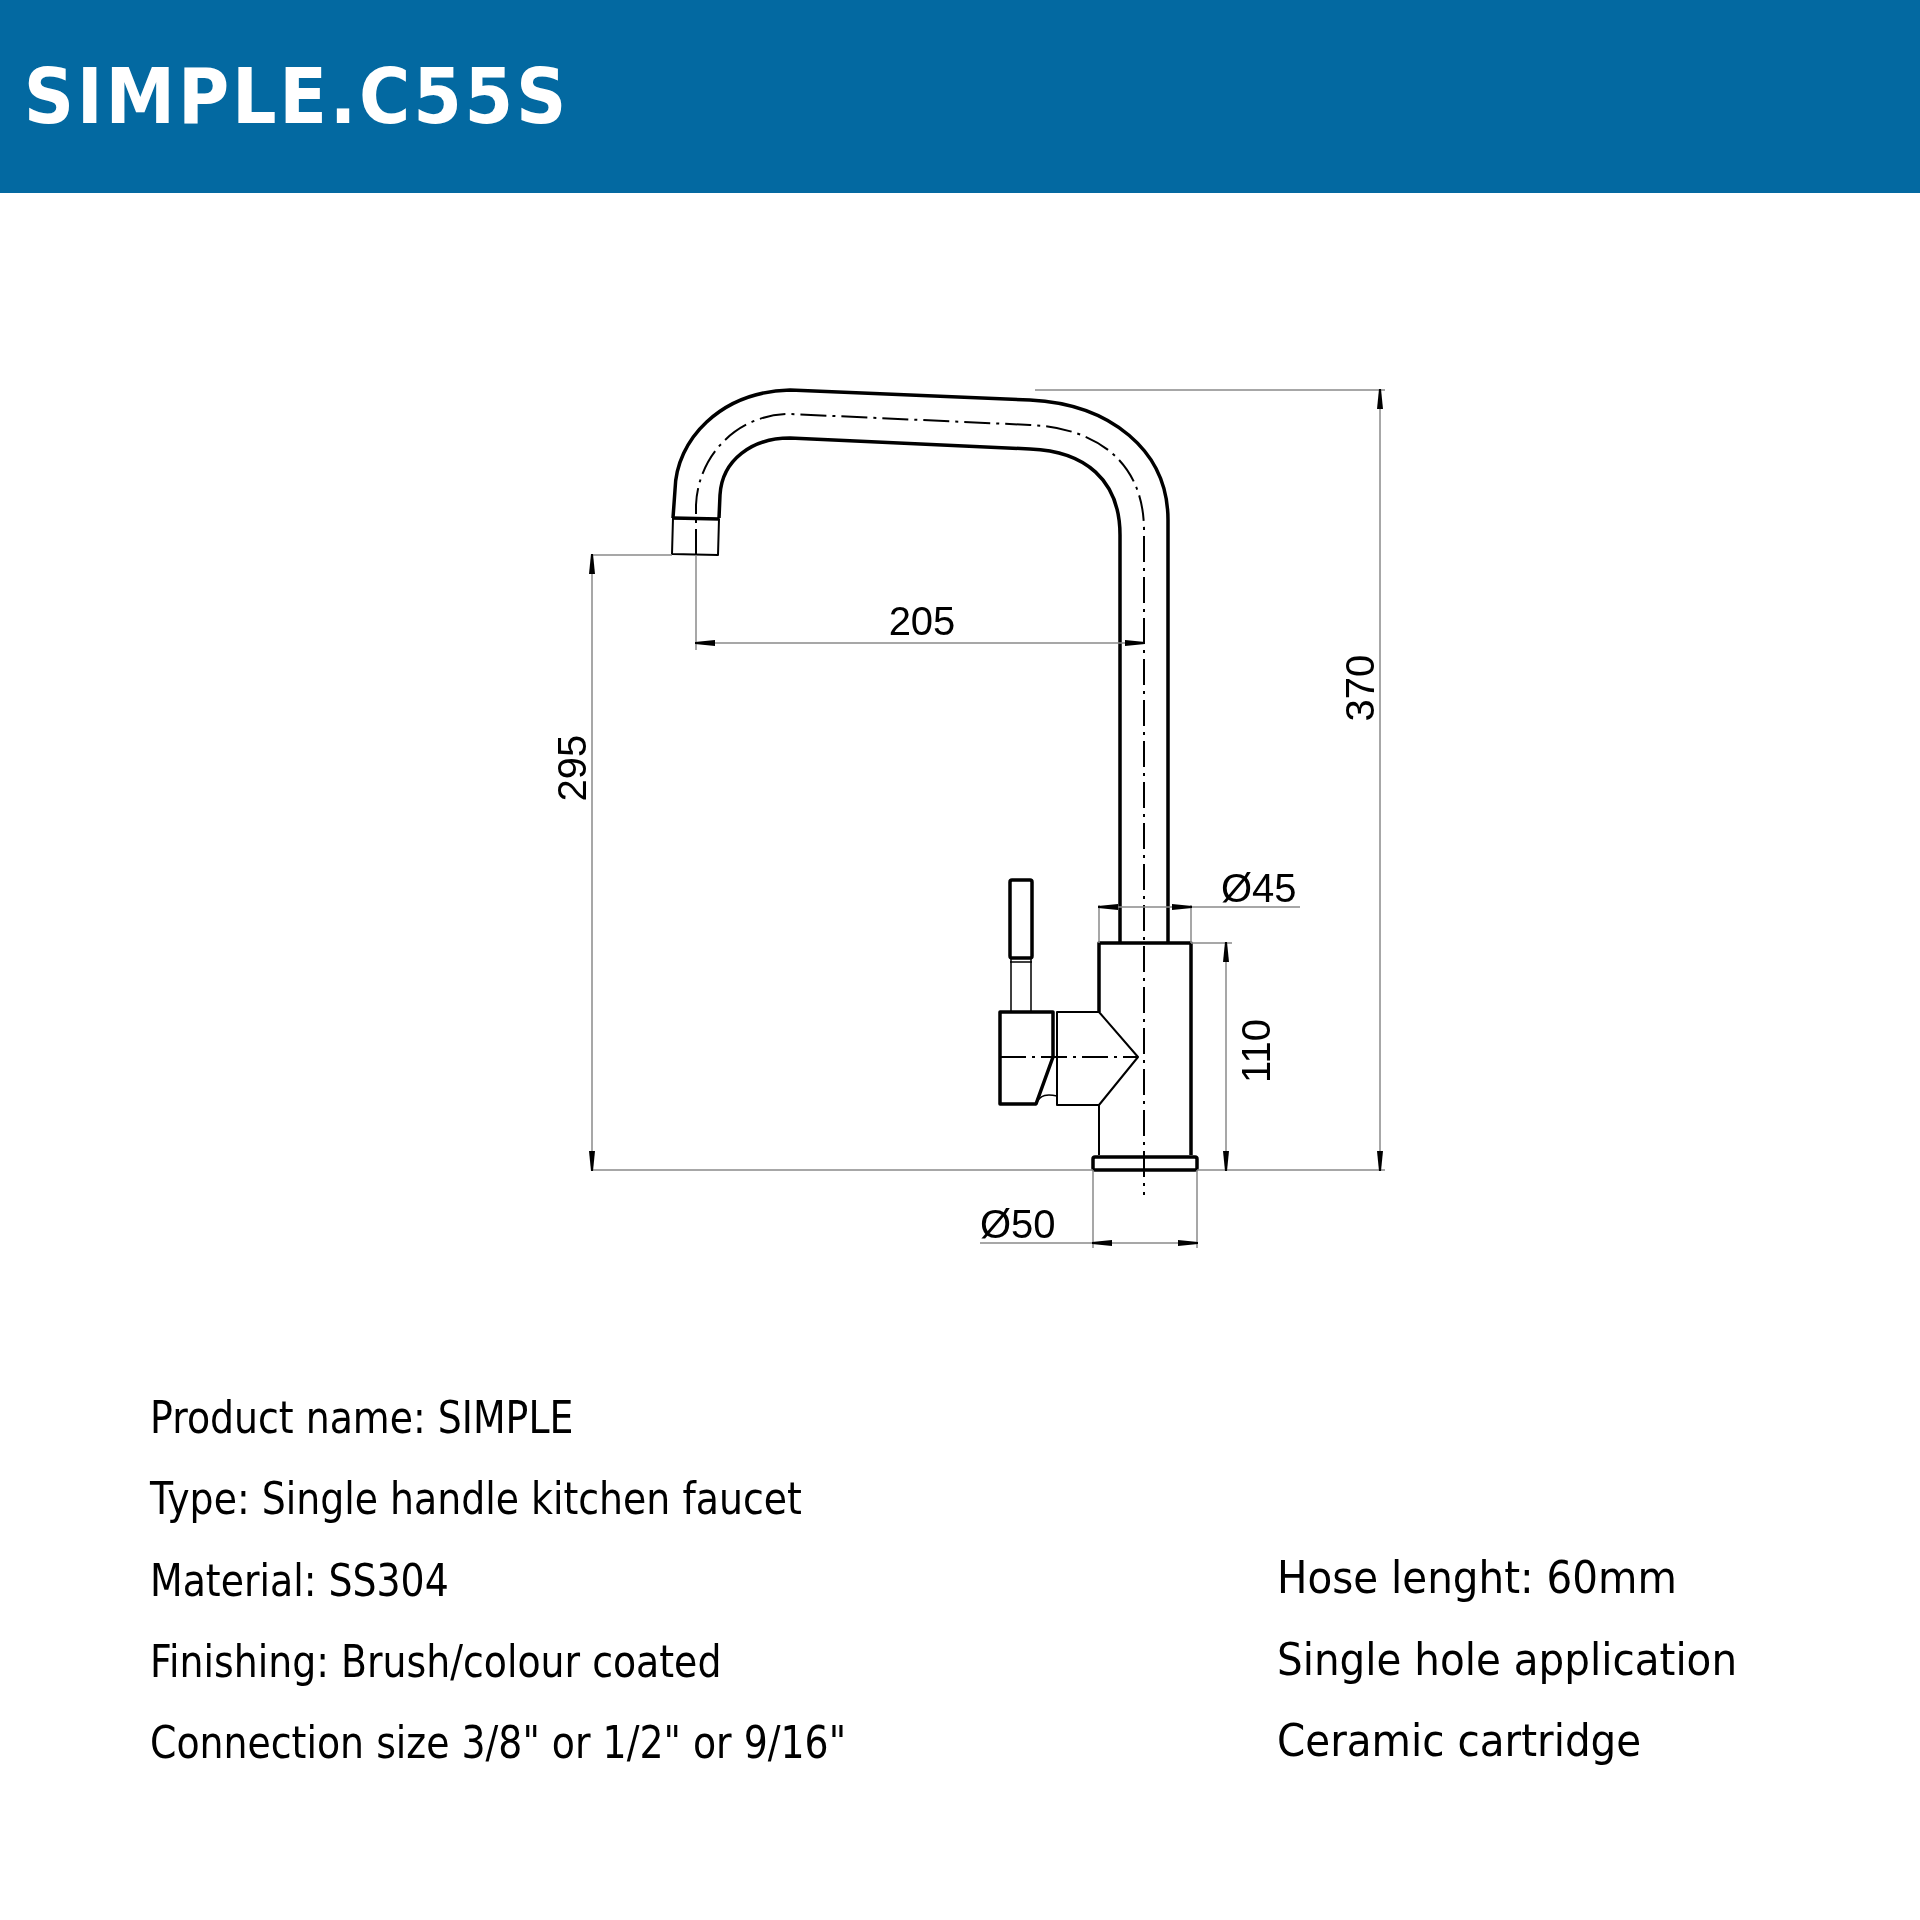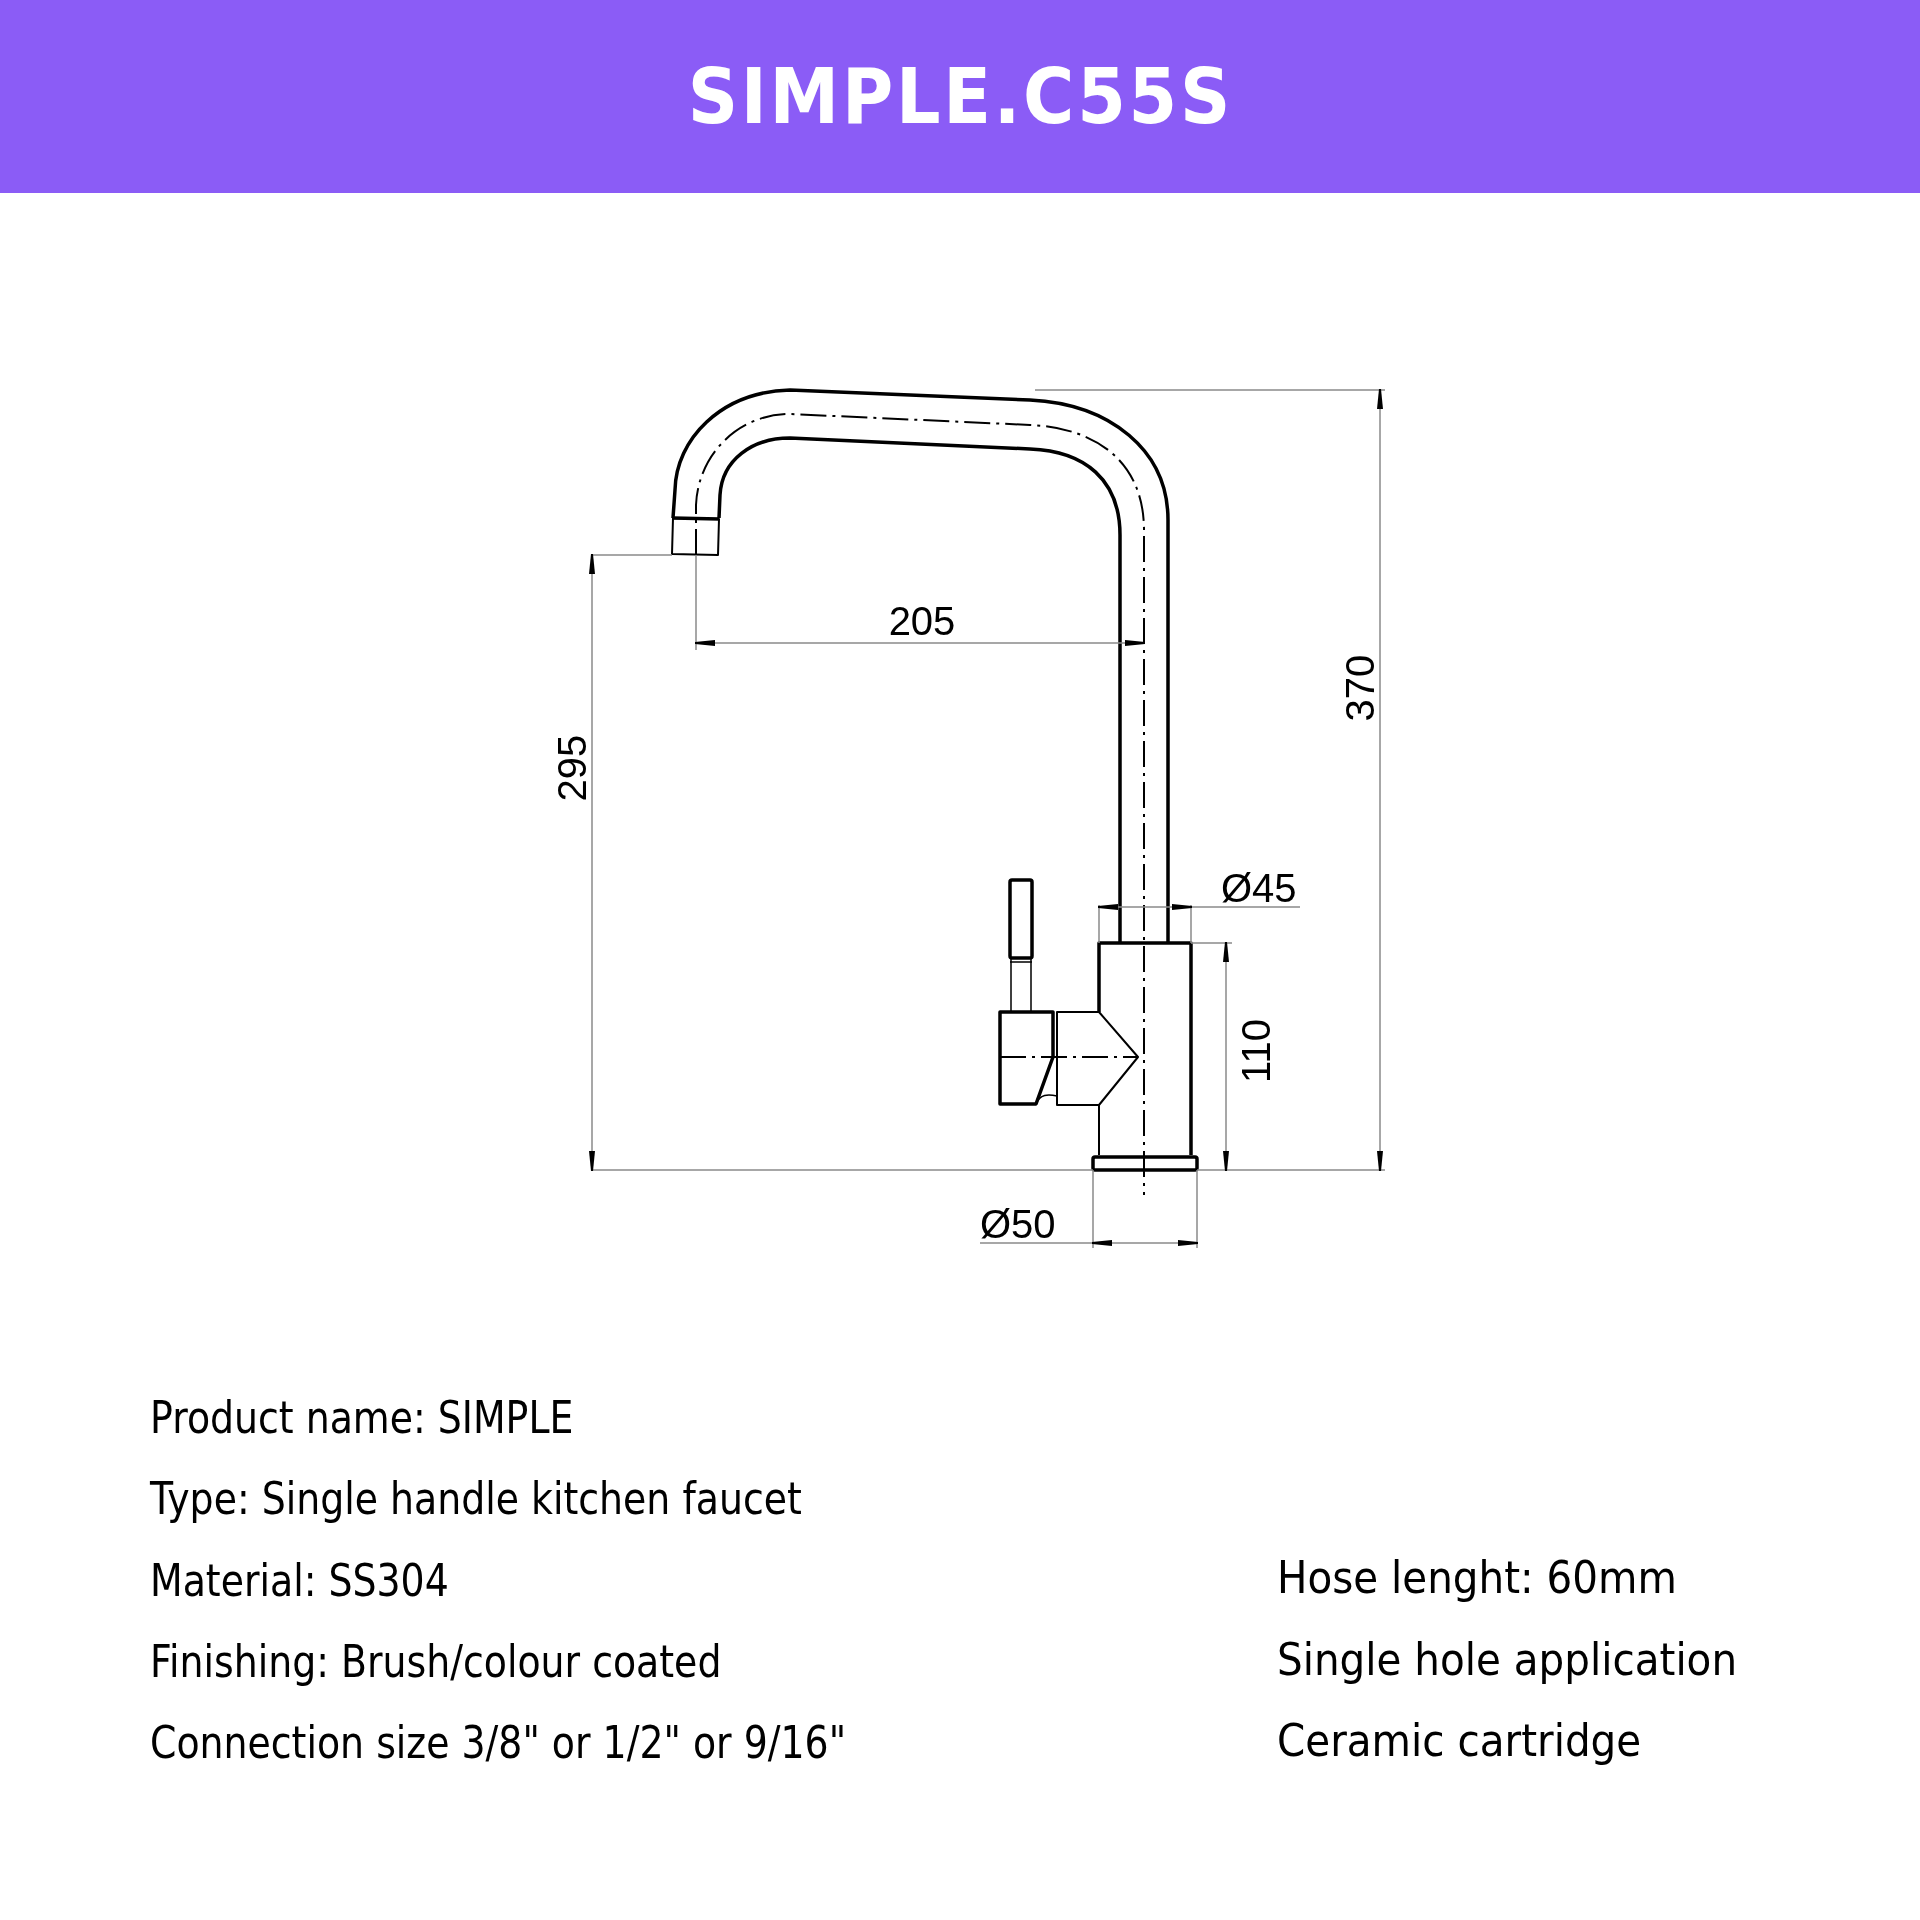--- a/index.html
+++ b/index.html
@@ -1,19 +1,19 @@
 <!DOCTYPE html>
 <html><head>
   <meta charset="utf-8">
   <style>
     html, body { margin: 0; padding: 0; background: #ffffff; }
     body { width: 1920px; height: 1920px; position: relative; overflow: hidden; font-family: "Liberation Sans", sans-serif; }
     .header {
       position: absolute; left: 0; top: 0; width: 1920px; height: 193px;
-      background: #8b5cf6; display: flex; align-items: center; justify-content: center;
+      background: #0369a1; display: flex; align-items: center; justify-content: flex-start;
     }
     .header-title {
       color: #ffffff; font-family: "DejaVu Sans", sans-serif; font-weight: bold;
       font-size: 76px; letter-spacing: 3px; transform: scaleX(0.92);
     }
     .drawing { position: absolute; left: 0; top: 0; width: 1920px; height: 1920px; }
     .dim-text { font-family: "Liberation Sans", sans-serif; font-size: 40px; fill: #000; }
     .specs { position: absolute; font-family: "DejaVu Sans", sans-serif; color: #000; font-size: 44px; }
     .spec-line { position: absolute; white-space: nowrap; transform-origin: left center; transform: scaleX(0.86); }
     .spec-line.right { transform: scaleX(0.92); }

